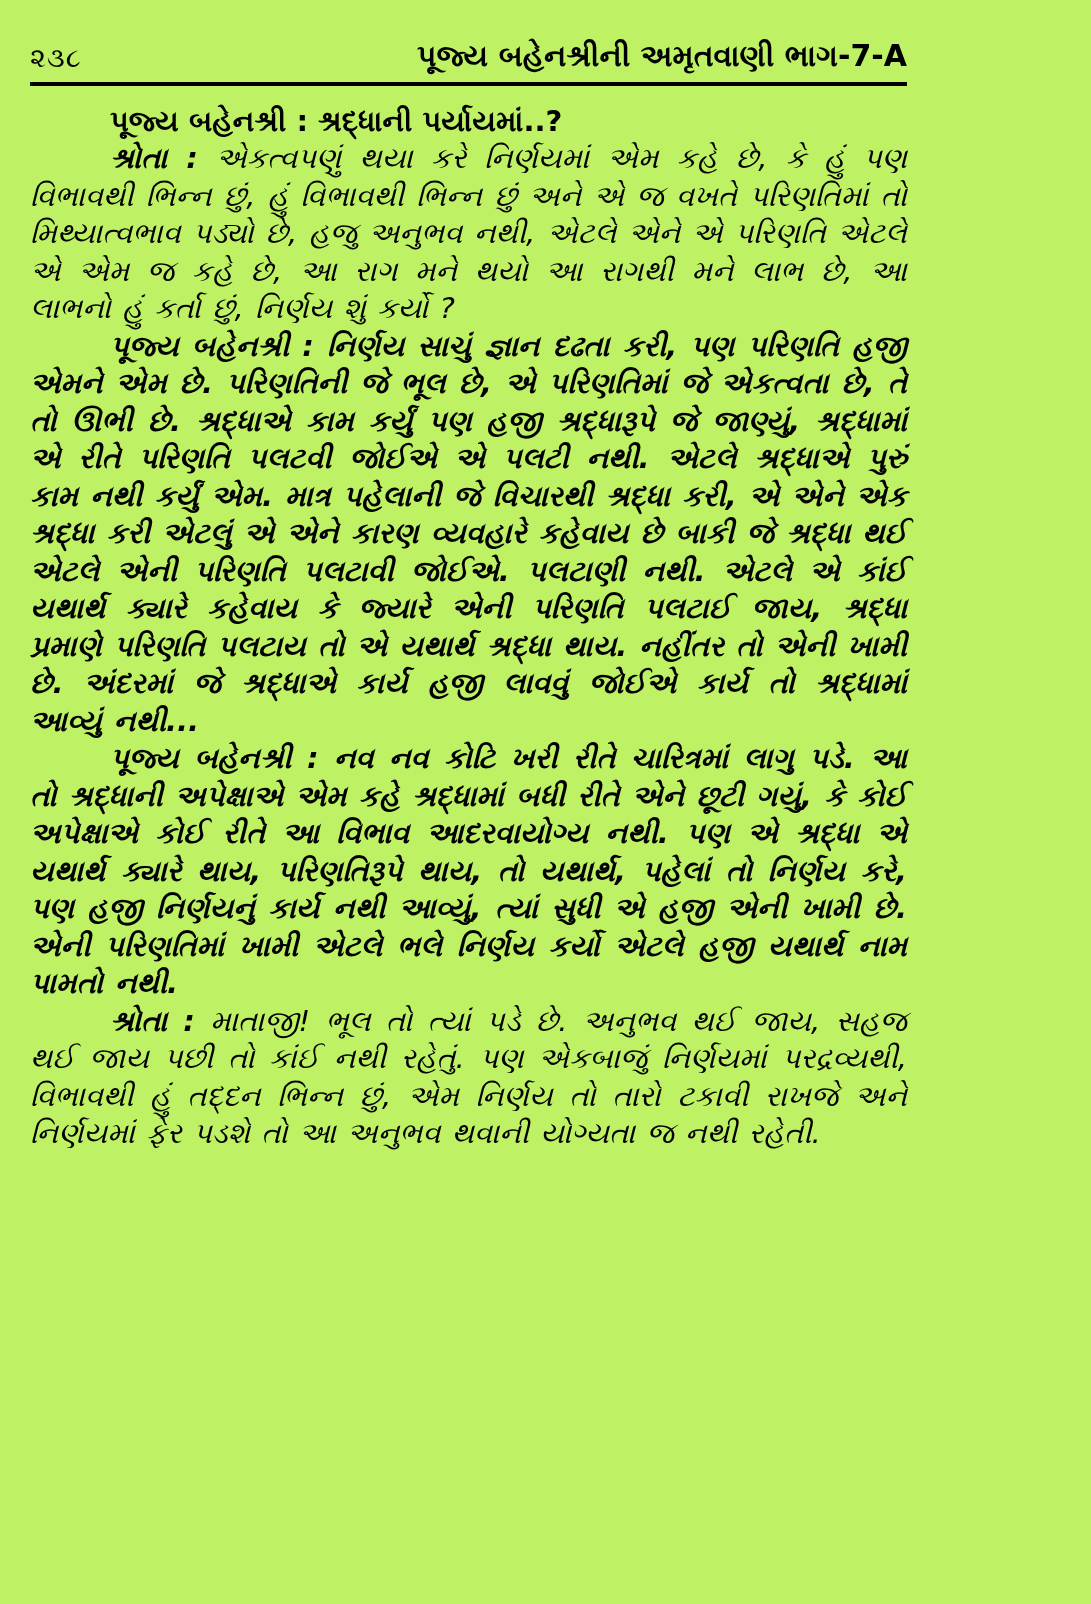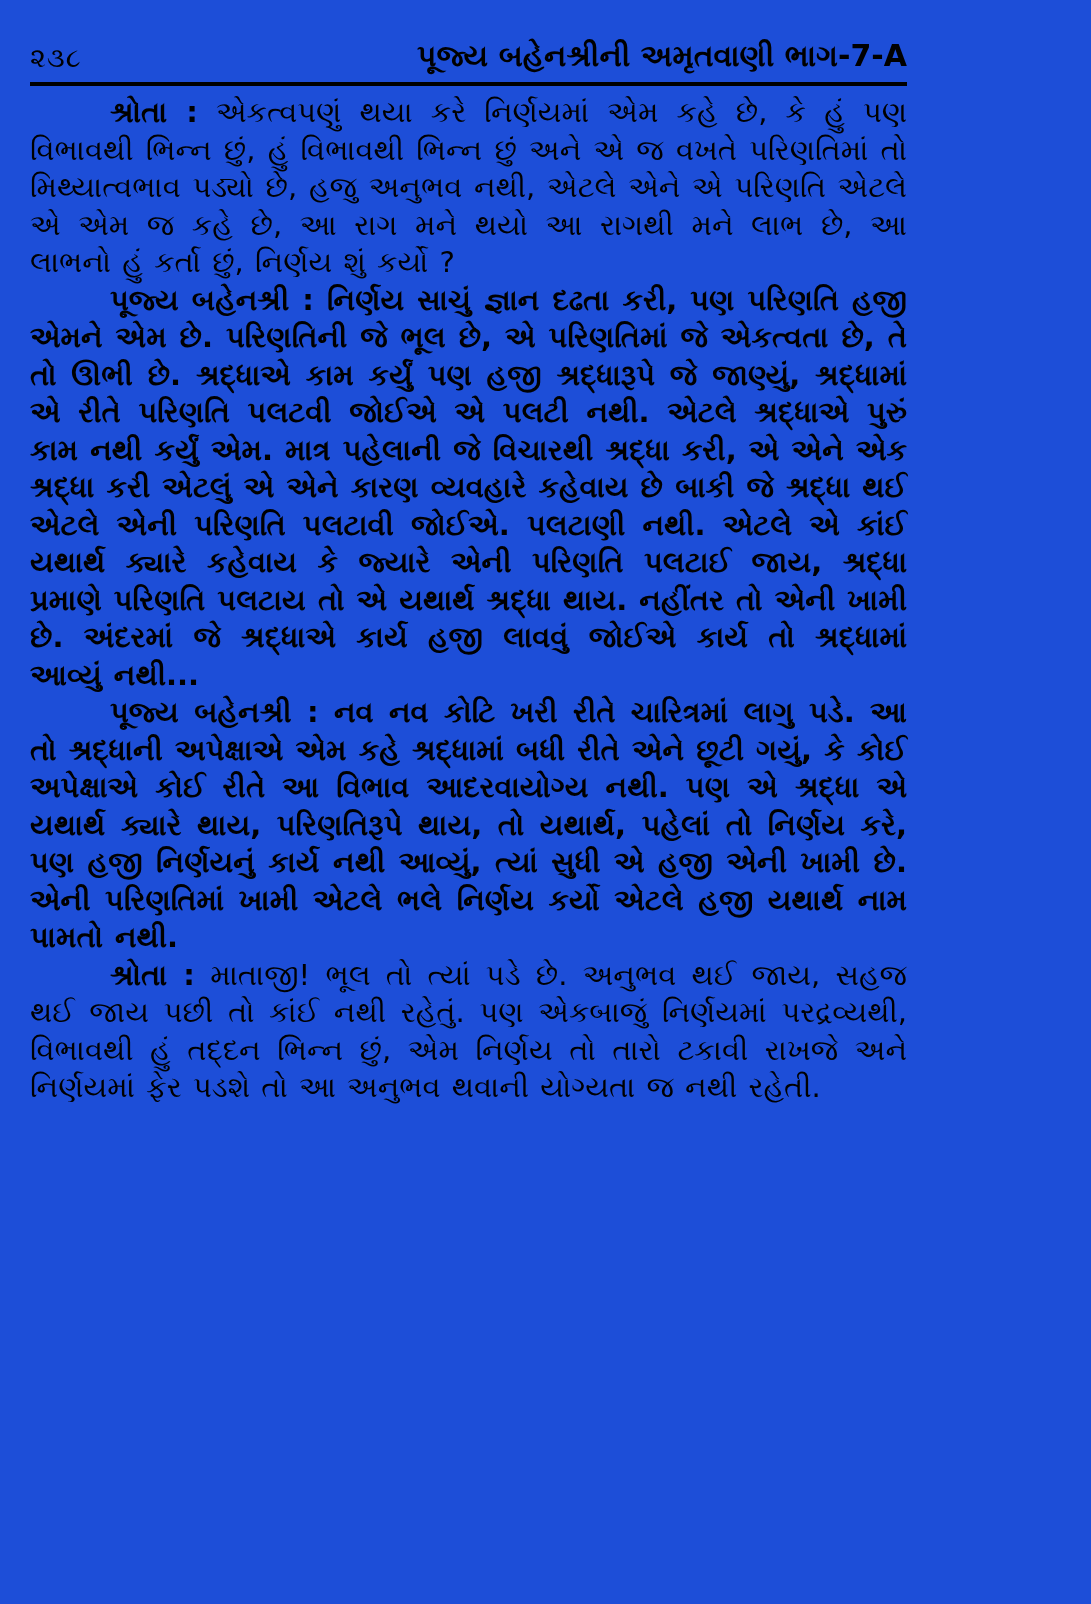--- a/index.html
+++ b/index.html
@@ -10,21 +10,21 @@
   }
   body {
     height: 1604px;
     color: #000000;
     overflow: hidden;
   }
   .page {
     width: 1091px;
     height: 1604px;
     padding: 38px 184px 0 30px; 
-    background: #1d4ed8;
+    background: #bef264;
   }
   .page-header {
     display: flex;
     justify-content: space-between;
     align-items: flex-end;
     padding-bottom: 8px;
     border-bottom: 4px solid #000000;
   }
   .page-number {
     font-size: 27px;
@@ -36,21 +36,21 @@
     font-weight: bold;
   }
   .section-heading {
     margin-top: 16px;
     margin-left: 80px;
     font-size: 29px;
     font-weight: bold;
     line-height: 38px;
   }
   .body-text {
-    margin-top: 8px;
+    font-style: italic;
   }
   .para {
     font-size: 29px;
     line-height: 37.5px;
     text-align: justify;
     text-indent: 80px;
     word-spacing: 2px;
   }
   .para .speaker {
     font-weight: bold;
@@ -62,20 +62,21 @@
 </head>
 <body>
 
 <div class="page">
 
   <header class="page-header">
     <span class="page-number">૨૩૮</span>
     <span class="header-title">પૂજ્ય બહેનશ્રીની અમૃતવાણી ભાગ-7-A</span>
   </header>
 
+  <h1 class="section-heading">પૂજ્ય બહેનશ્રી : શ્રદ્ધાની પર્યાયમાં..?</h1>
 
   <main class="body-text">
 
     <p class="para"><span class="speaker">શ્રોતા :</span>
       <span>એકત્વપણું થયા કરે નિર્ણયમાં એમ કહે છે, કે હું પણ વિભાવથી ભિન્ન છું, હું વિભાવથી ભિન્ન છું અને એ જ વખતે પરિણતિમાં તો મિથ્યાત્વભાવ પડ્યો છે, હજુ અનુભવ નથી, એટલે એને એ પરિણતિ એટલે એ એમ જ કહે છે, આ રાગ મને થયો આ રાગથી મને લાભ છે, આ લાભનો હું કર્તા છું, નિર્ણય શું કર્યો ?</span></p>
 
     <p class="para speech-bold"><span class="speaker">પૂજ્ય બહેનશ્રી :</span>
       <span>નિર્ણય સાચું જ્ઞાન દઢતા કરી, પણ પરિણતિ હજી એમને એમ છે. પરિણતિની જે ભૂલ છે, એ પરિણતિમાં જે એકત્વતા છે, તે તો ઊભી છે. શ્રદ્ધાએ કામ કર્યું પણ હજી શ્રદ્ધારૂપે જે જાણ્યું, શ્રદ્ધામાં એ રીતે પરિણતિ પલટવી જોઈએ એ પલટી નથી. એટલે શ્રદ્ધાએ પુરું કામ નથી કર્યું એમ. માત્ર પહેલાની જે વિચારથી શ્રદ્ધા કરી, એ એને એક શ્રદ્ધા કરી એટલું એ એને કારણ વ્યવહારે કહેવાય છે બાકી જે શ્રદ્ધા થઈ એટલે એની પરિણતિ પલટાવી જોઈએ. પલટાણી નથી. એટલે એ કાંઈ યથાર્થ ક્યારે કહેવાય કે જ્યારે એની પરિણતિ પલટાઈ જાય, શ્રદ્ધા પ્રમાણે પરિણતિ પલટાય તો એ યથાર્થ શ્રદ્ધા થાય. નહીંતર તો એની ખામી છે. અંદરમાં જે શ્રદ્ધાએ કાર્ય હજી લાવવું જોઈએ કાર્ય તો શ્રદ્ધામાં આવ્યું નથી...</span></p>
 
 

